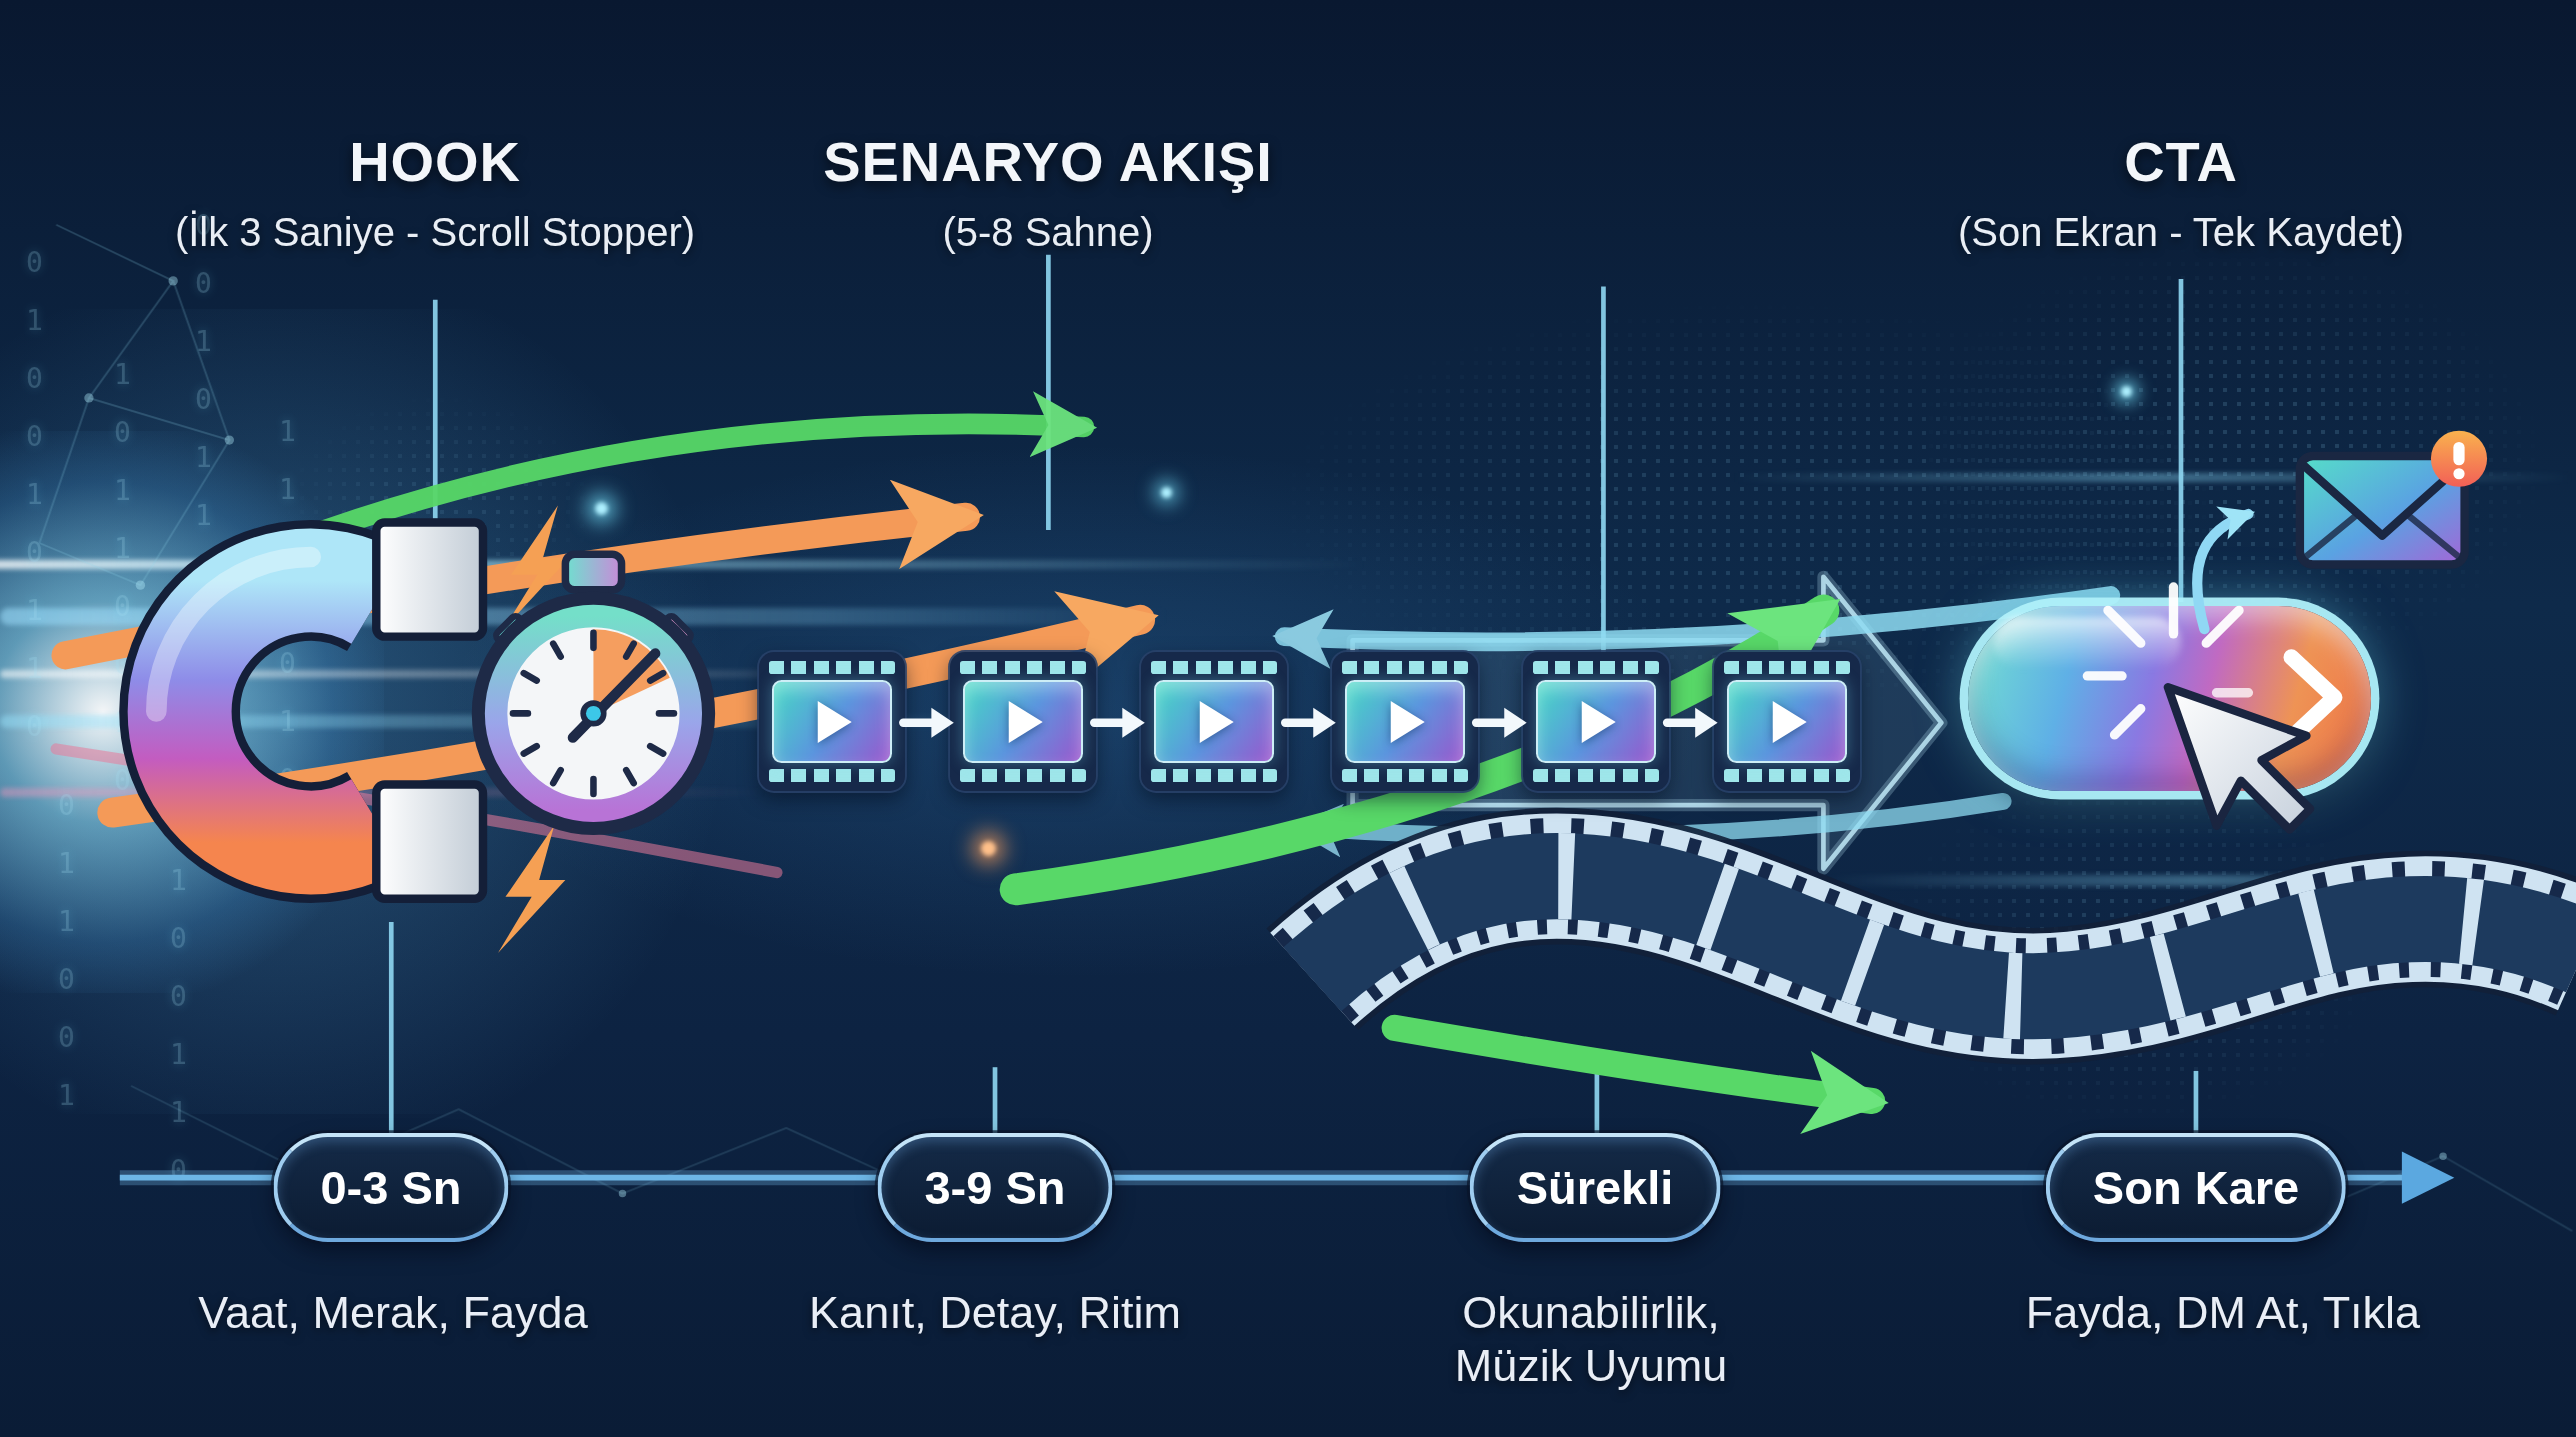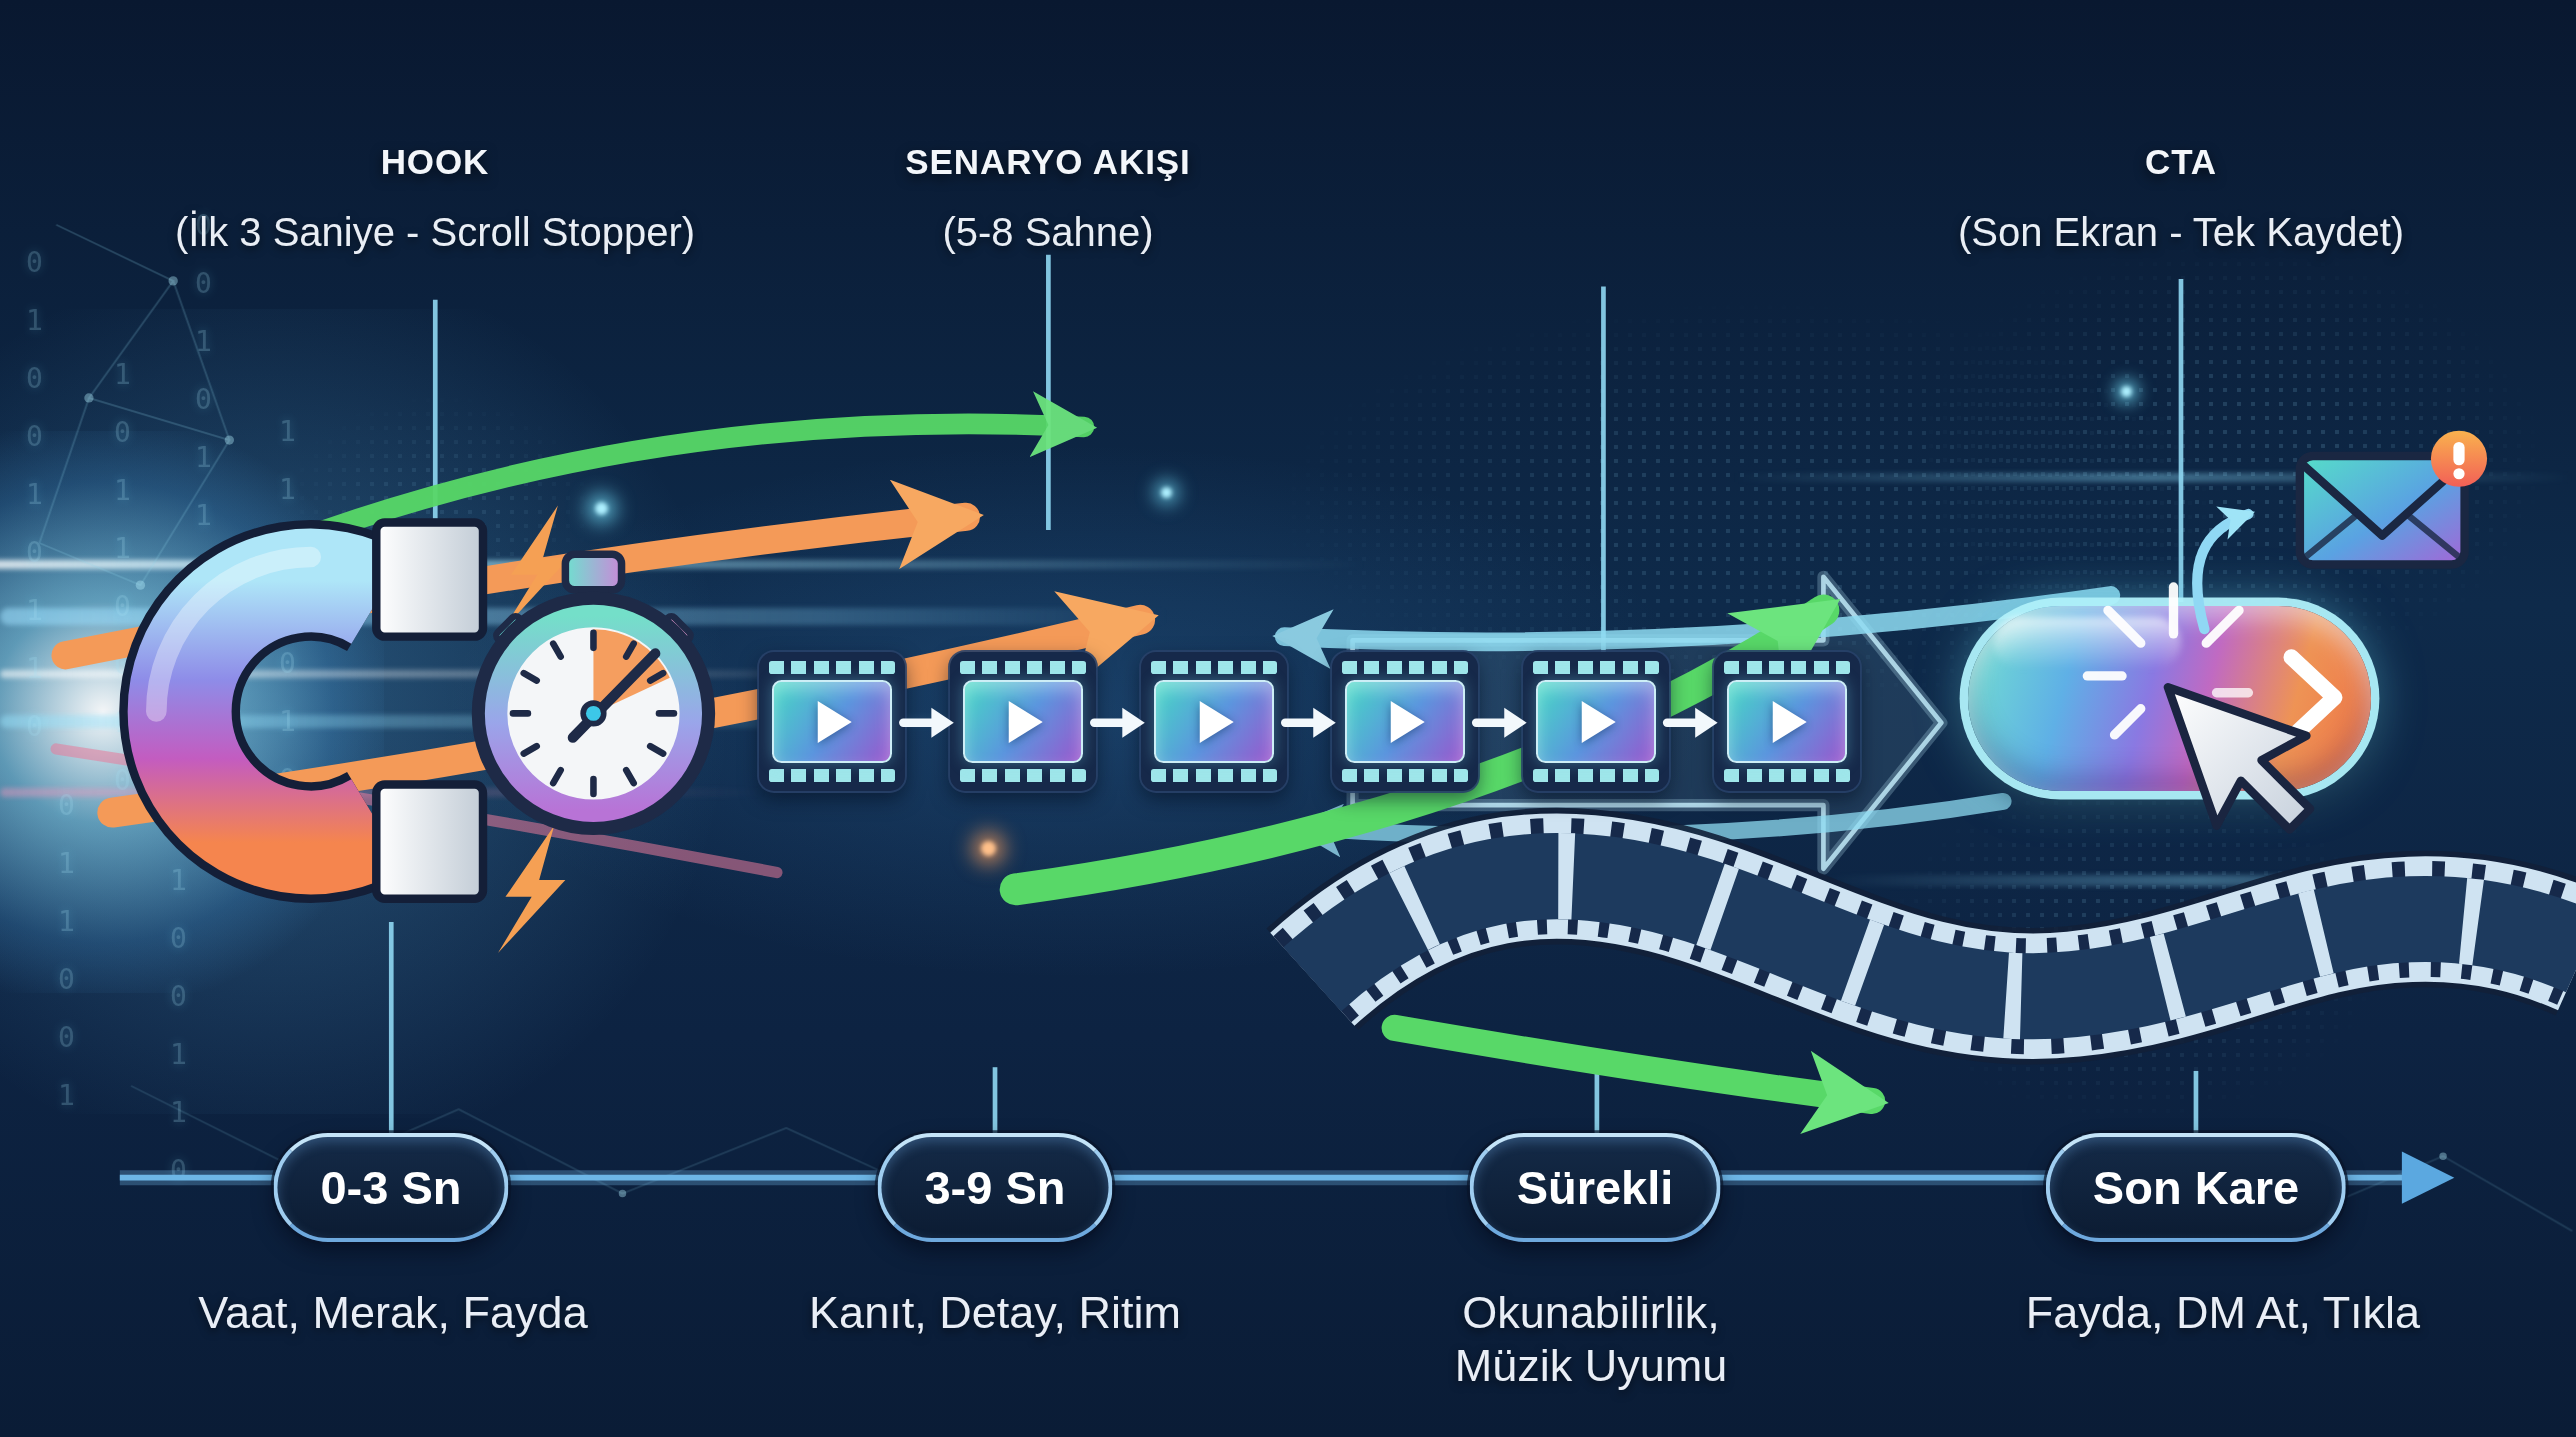--- a/index.html
+++ b/index.html
@@ -55,21 +55,21 @@
 
   
   .cta-btn{position:absolute;left:1968px;top:606px;width:403px;height:185px;border-radius:94px;
     background:linear-gradient(105deg,#74e3cf 0%,#5fb0e6 26%,#8a79e2 45%,#c06ac2 58%,#ee9355 78%,#ef7246 100%);
     box-shadow:0 0 0 8.4px rgba(175,240,250,.95),0 0 49px rgba(110,220,245,.55),0 15px 24px rgba(0,8,24,.55),
       inset 0 11.2px 24px rgba(255,255,255,.5),inset 0 -15px 28px rgba(40,0,80,.28);}
   .cta-btn::before{content:"";position:absolute;left:26px;top:11.2px;width:187px;height:52px;border-radius:56px;
     background:linear-gradient(180deg,rgba(255,255,255,.65),rgba(255,255,255,0));filter:blur(3.7px);}
 
   
-  .col-title{position:absolute;transform:translateX(-50%);top:131px;font-size:35px;font-weight:700;
+  .col-title{position:absolute;transform:translateX(-50%);top:131px;font-size:56px;font-weight:700;
     color:#f3f6fa;letter-spacing:0.9px;white-space:nowrap;text-shadow:0 3.7px 11.2px rgba(0,0,0,.6);text-align:center;line-height:62px;}
   .col-title .l2{display:block;}
   .col-sub{position:absolute;transform:translateX(-50%);top:210px;font-size:40px;font-weight:400;
     color:#e9eef5;white-space:nowrap;text-shadow:0 2.8px 8.4px rgba(0,0,0,.55);}
   .badge{position:absolute;top:1133px;transform:translateX(-50%);height:109px;line-height:101px;padding:0 43px;
     border-radius:56px;background:linear-gradient(180deg,#142a47,#0c1c33);
     border:4.7px solid #9fcdf0;border-top-color:#c4e4f8;border-bottom-color:#6ea9de;
     color:#fff;font-size:47px;font-weight:700;white-space:nowrap;
     box-shadow:0 0 0 2.8px rgba(8,20,42,.7),0 9.4px 20.6px rgba(0,5,20,.5),inset 0 4.7px 11.2px rgba(120,180,240,.3);}
   .note{position:absolute;top:1286px;transform:translateX(-50%);font-size:45px;font-weight:400;color:#e9eef6;

